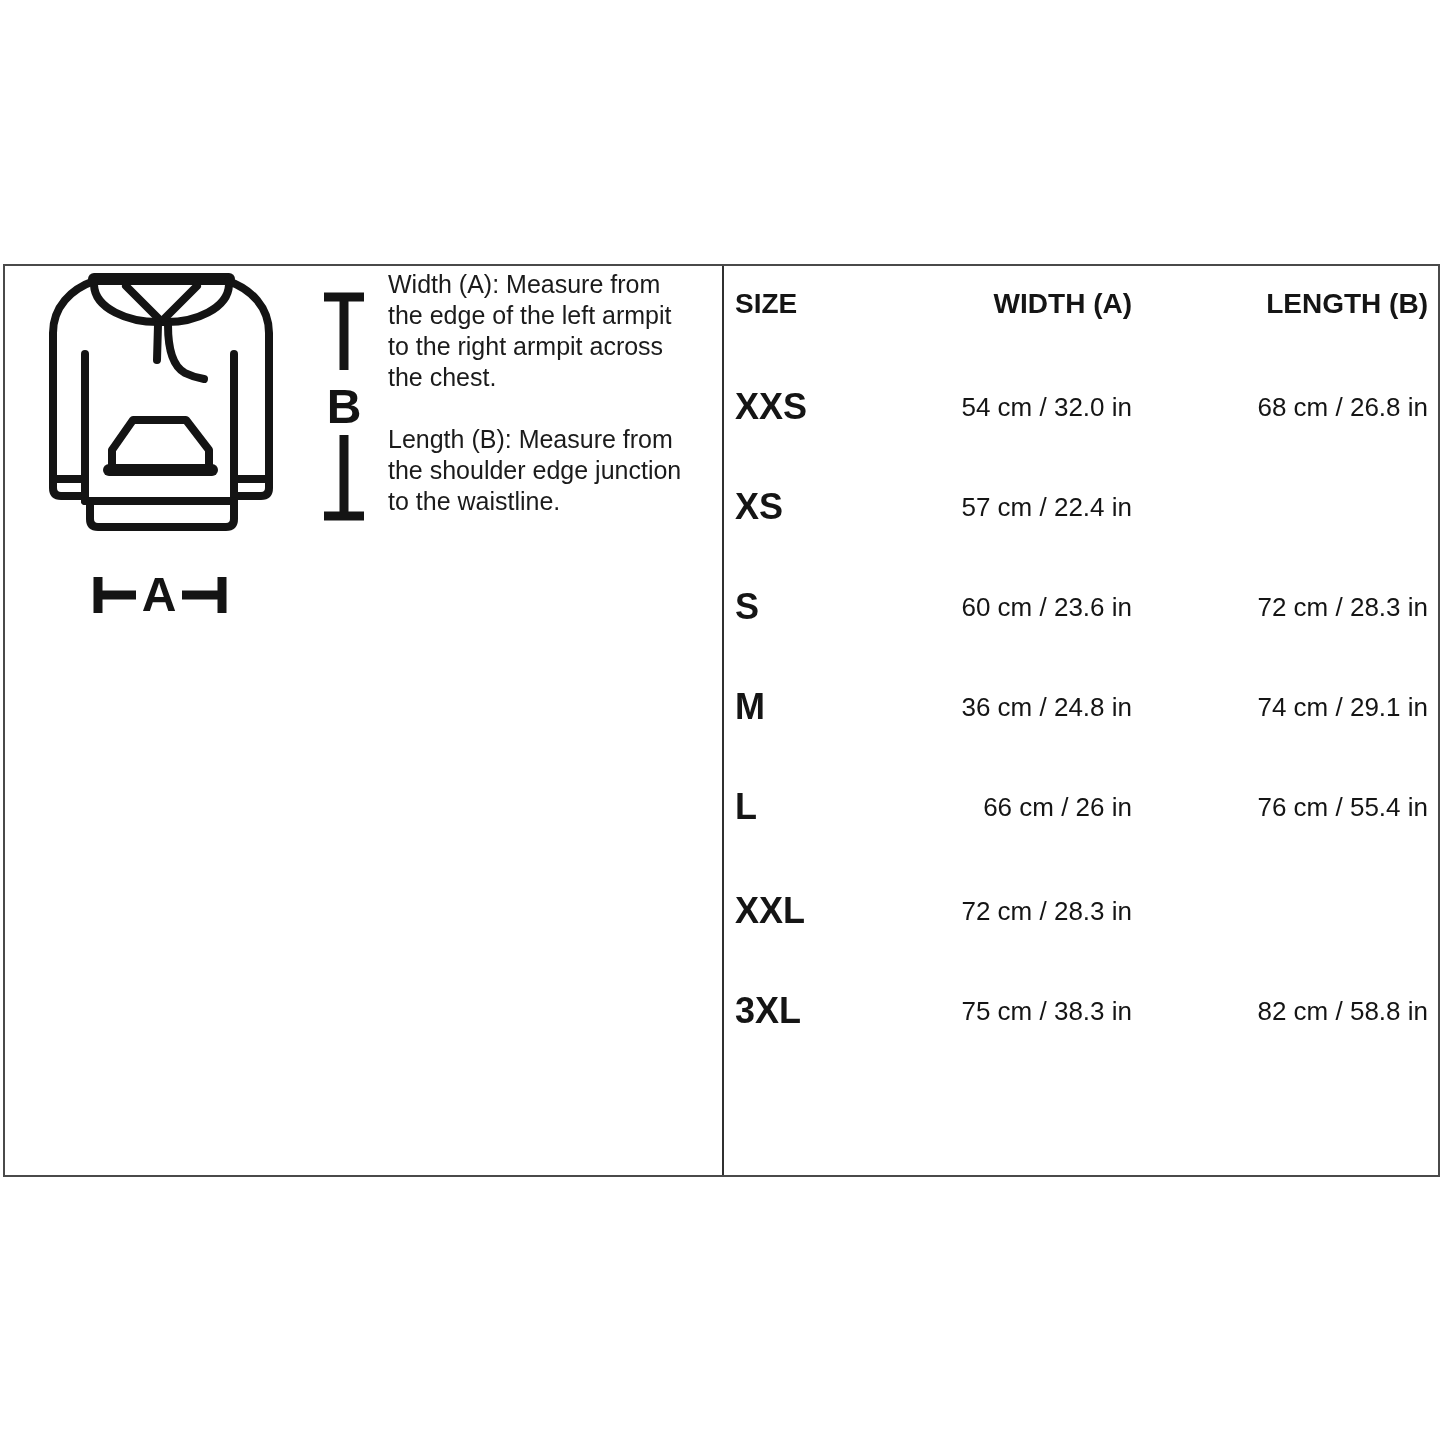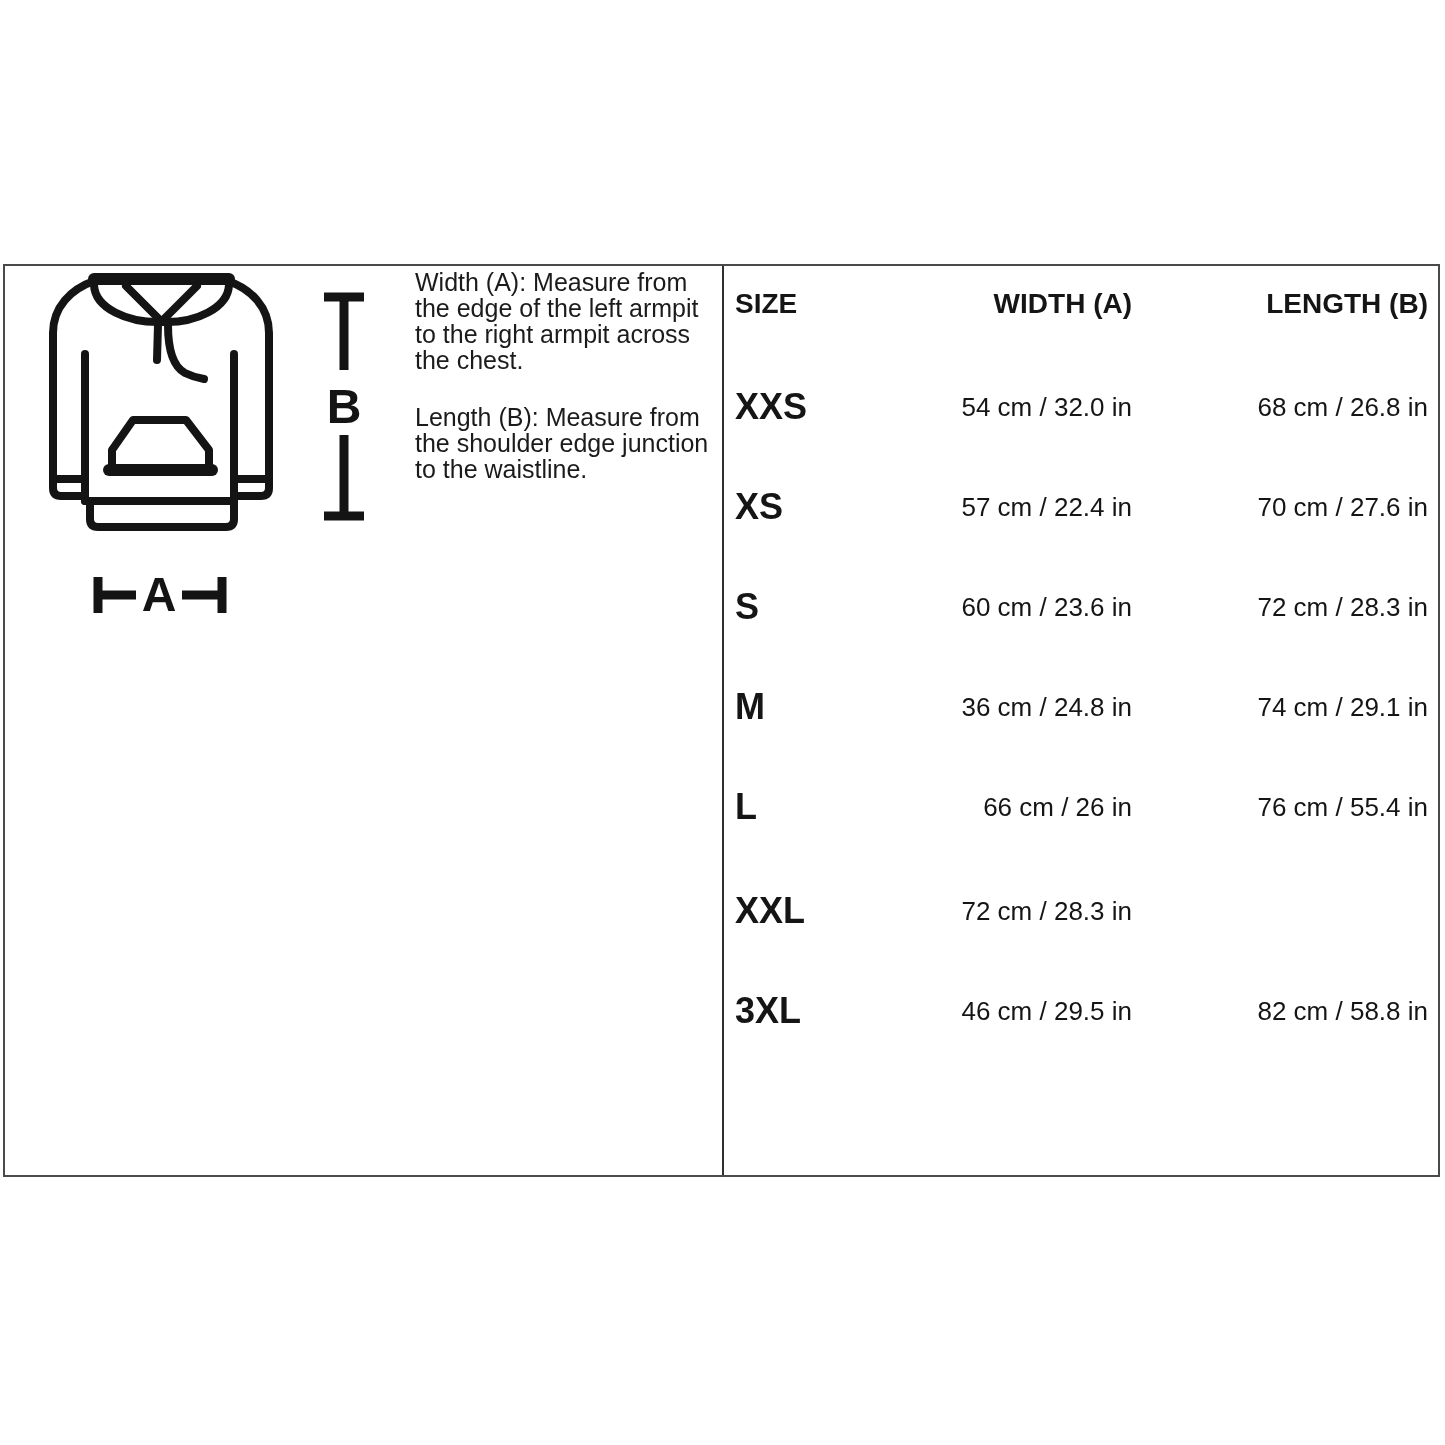--- a/index.html
+++ b/index.html
@@ -13,21 +13,21 @@
   }
   
   .left-panel{position:absolute;left:0;top:0;width:719px;height:100%;}
   .divider{position:absolute;left:717px;top:0;bottom:0;width:2px;background:#303030;}
   .hoodie-svg{position:absolute;left:40px;top:6px;}
   .b-ind{position:absolute;left:315px;top:23px;}
   .a-ind{position:absolute;left:85px;top:307px;}
   svg text{font-family:"Liberation Sans",sans-serif;font-weight:bold;fill:#141414;}
   .instructions{
     position:absolute;left:383px;top:3px;width:326px;
-    font-size:25px;line-height:26px;color:#1b1b1b;margin-left:27px;
+    font-size:25px;line-height:31px;color:#1b1b1b;
   }
   .instructions p{margin:0;white-space:pre-line;}
   .instructions p + p{margin-top:31px;}
   
   .table-panel{position:absolute;left:720px;top:0;right:0;bottom:0;}
   .trow{
     position:absolute;left:10px;right:10px;height:36px;
     display:grid;grid-template-columns:160px 237px auto;align-items:center;
     font-size:26px;
   }
@@ -119,21 +119,20 @@
 
     <div class="trow">
       <div class="c-size">XXS</div>
       <div class="c-num">54 cm / 32.0 in</div>
       <div class="c-num">68 cm / 26.8 in</div>
     </div>
 
     <div class="trow">
       <div class="c-size">XS</div>
       <div class="c-num">57 cm / 22.4 in</div>
-      <div class="c-num">70 cm / 27.6 in</div>
     </div>
 
     <div class="trow">
       <div class="c-size">S</div>
       <div class="c-num">60 cm / 23.6 in</div>
       <div class="c-num">72 cm / 28.3 in</div>
     </div>
 
     <div class="trow">
       <div class="c-size">M</div>
@@ -148,18 +147,18 @@
     </div>
 
 
     <div class="trow">
       <div class="c-size">XXL</div>
       <div class="c-num">72 cm / 28.3 in</div>
     </div>
 
     <div class="trow">
       <div class="c-size">3XL</div>
-      <div class="c-num">46 cm / 29.5 in</div>
+      <div class="c-num">75 cm / 38.3 in</div>
       <div class="c-num">82 cm / 58.8 in</div>
     </div>
 
   </div>
 </div>
 
 </body></html>

